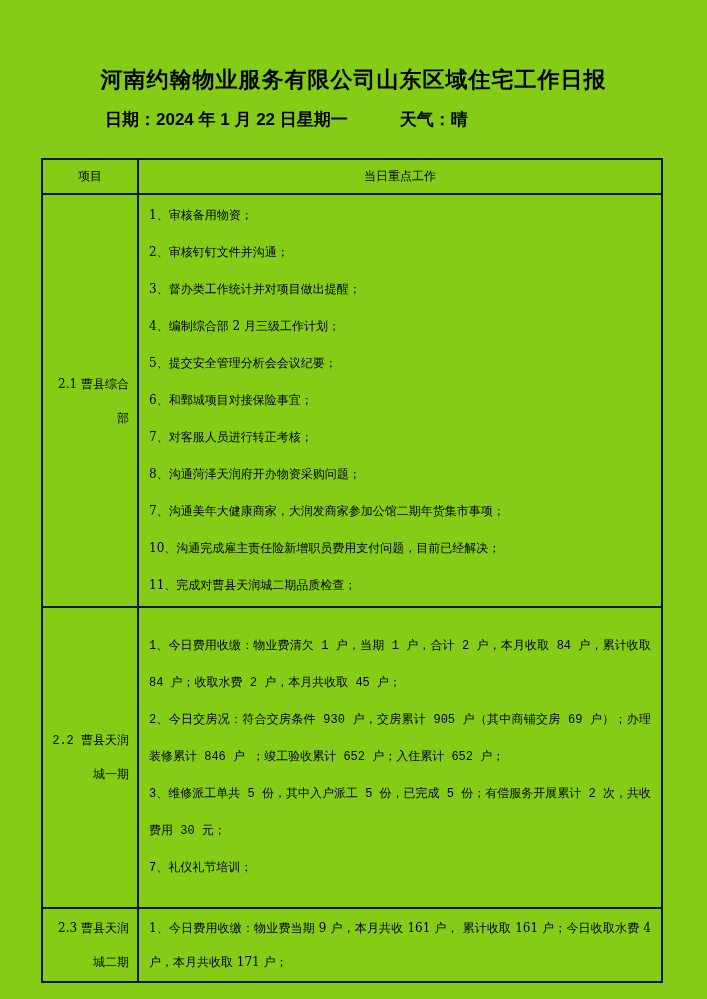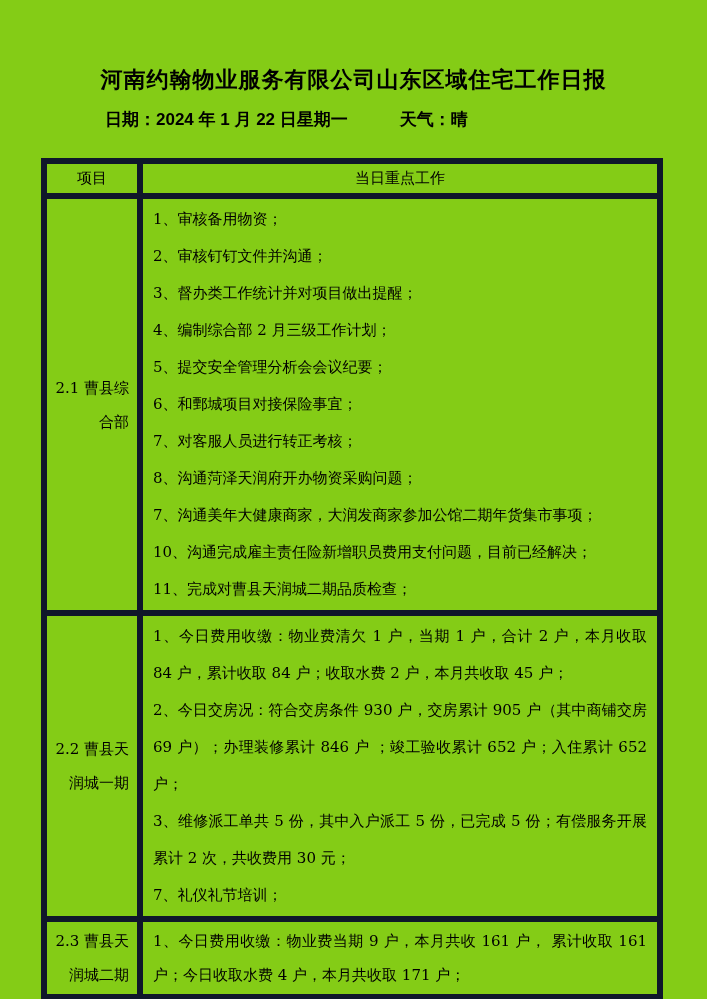--- a/index.html
+++ b/index.html
@@ -31,42 +31,42 @@
   }
   .meta .weekday { }
   .meta .weather { margin-left:52px; }
   table.report {
     margin:26px 0 0 41px;
     width:622px;
     border-collapse:collapse;
     table-layout:fixed;
   }
   .report th, .report td {
-    border:6px solid #0f172a;
-    font-size:15px;
+    border:2px solid #0f172a;
+    font-size:12px;
     vertical-align:middle;
   }
   .report th {
     font-weight:normal;
     height:35px;
     text-align:center;
   }
   .report col.c-proj { width:96px; }
   td.proj {
     padding:0 8px;
     line-height:34px;
     text-align:right;
   }
   td.work {
     padding:2px 10px;
     line-height:37px;
     text-align:justify;
   }
   tr.r1 td { height:408px; }
-  tr.r2 td { height:301px; }
+  tr.r2 td { height:301px;font-family:Liberation Mono, monospace; }
   tr.r3 td { height:69px; }
   tr.r3 td.work { line-height:34px; }
   tr.r3 td.proj { line-height:34px; }
 </style>
 </head>
 <body>
 
 <div class="page">
 
   <div class="title">河南约翰物业服务有限公司山东区域住宅工作日报</div>

